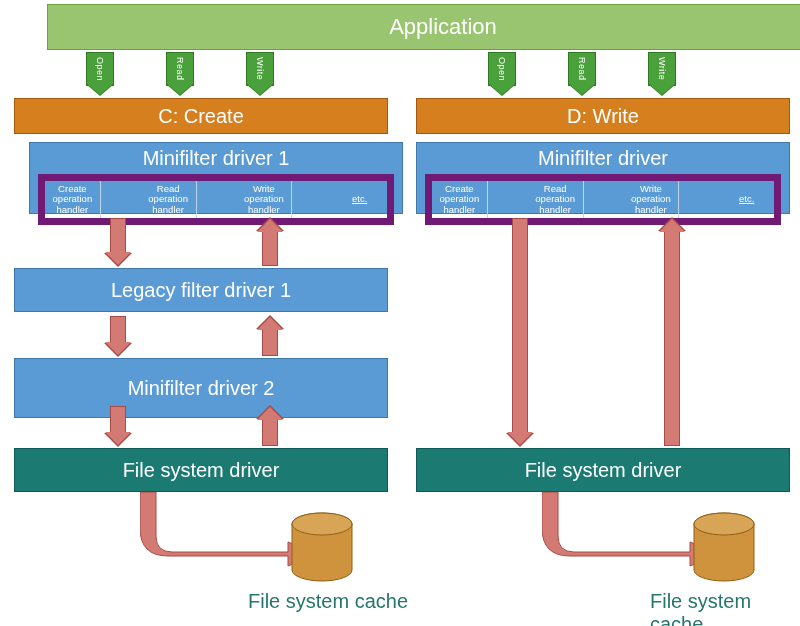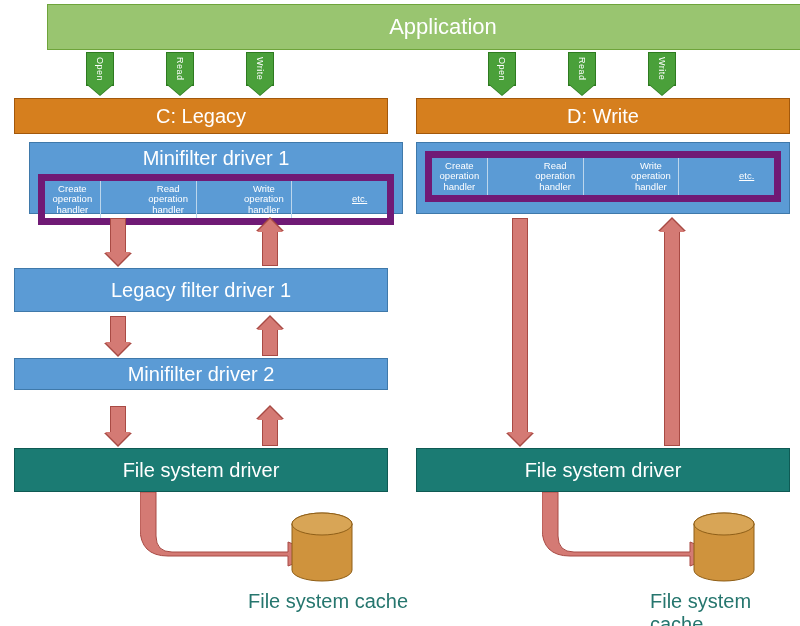--- a/index.html
+++ b/index.html
@@ -169,21 +169,21 @@
   <span class="txt">Open</span>
 </div>
 <div class="g-arrow" style="left:568px; top:52px; height:34px;">
   <span class="txt">Read</span>
 </div>
 <div class="g-arrow" style="left:648px; top:52px; height:34px;">
   <span class="txt">Write</span>
 </div>
 
 <div class="box vol" style="left:14px; top:98px; width:374px; height:36px;">
-  <span>C: Legacy</span>
+  <span>C: Create</span>
 </div>
 
 <div class="mini" style="position:absolute; left:14px; top:142px; width:374px; height:72px;margin-left:15px;">
   <div class="mini-title">Minifilter driver 1</div>
   <div class="handlers">
     <div class="hcell">Create operation handler</div>
     <div class="hcell">Read operation handler</div>
     <div class="hcell">Write operation handler</div>
     <div class="hcell">etc.</div>
   </div>
@@ -192,21 +192,21 @@
 <div class="r-arrow down" style="left:110px; top:218px; height:36px;"></div>
 <div class="r-arrow up" style="left:262px; top:230px; height:36px;"></div>
 
 <div class="box plain" style="left:14px; top:268px; width:374px; height:44px;">
   <span>Legacy filter driver 1</span>
 </div>
 
 <div class="r-arrow down" style="left:110px; top:316px; height:28px;"></div>
 <div class="r-arrow up" style="left:262px; top:328px; height:28px;"></div>
 
-<div class="box plain" style="left:14px; top:358px; width:374px; height:32px;">
+<div class="box plain" style="left:14px; top:358px; width:374px; height:60px;">
   <span>Minifilter driver 2</span>
 </div>
 
 <div class="r-arrow down" style="left:110px; top:406px; height:28px;"></div>
 <div class="r-arrow up" style="left:262px; top:418px; height:28px;"></div>
 
 <div class="box fs" style="left:14px; top:448px; width:374px; height:44px;">
   <span>File system driver</span>
 </div>
 
@@ -222,20 +222,21 @@
     <ellipse cx="32" cy="12" rx="30" ry="11" fill="#d8a556" stroke="#8f5f18"></ellipse>
   </svg>
 </div>
 <div class="cache-label" style="left:248px; top:590px;">File system cache</div>
 
 <div class="box vol" style="left:416px; top:98px; width:374px; height:36px;">
   <span>D: Write</span>
 </div>
 
 <div class="mini" style="position:absolute; left:416px; top:142px; width:374px; height:72px;">
+  <div class="mini-title">Minifilter driver</div>
   <div class="handlers">
     <div class="hcell">Create operation handler</div>
     <div class="hcell">Read operation handler</div>
     <div class="hcell">Write operation handler</div>
     <div class="hcell">etc.</div>
   </div>
 </div>
 
 <div class="r-arrow down" style="left:512px; top:218px; height:216px;"></div>
 <div class="r-arrow up" style="left:664px; top:230px; height:216px;"></div>

